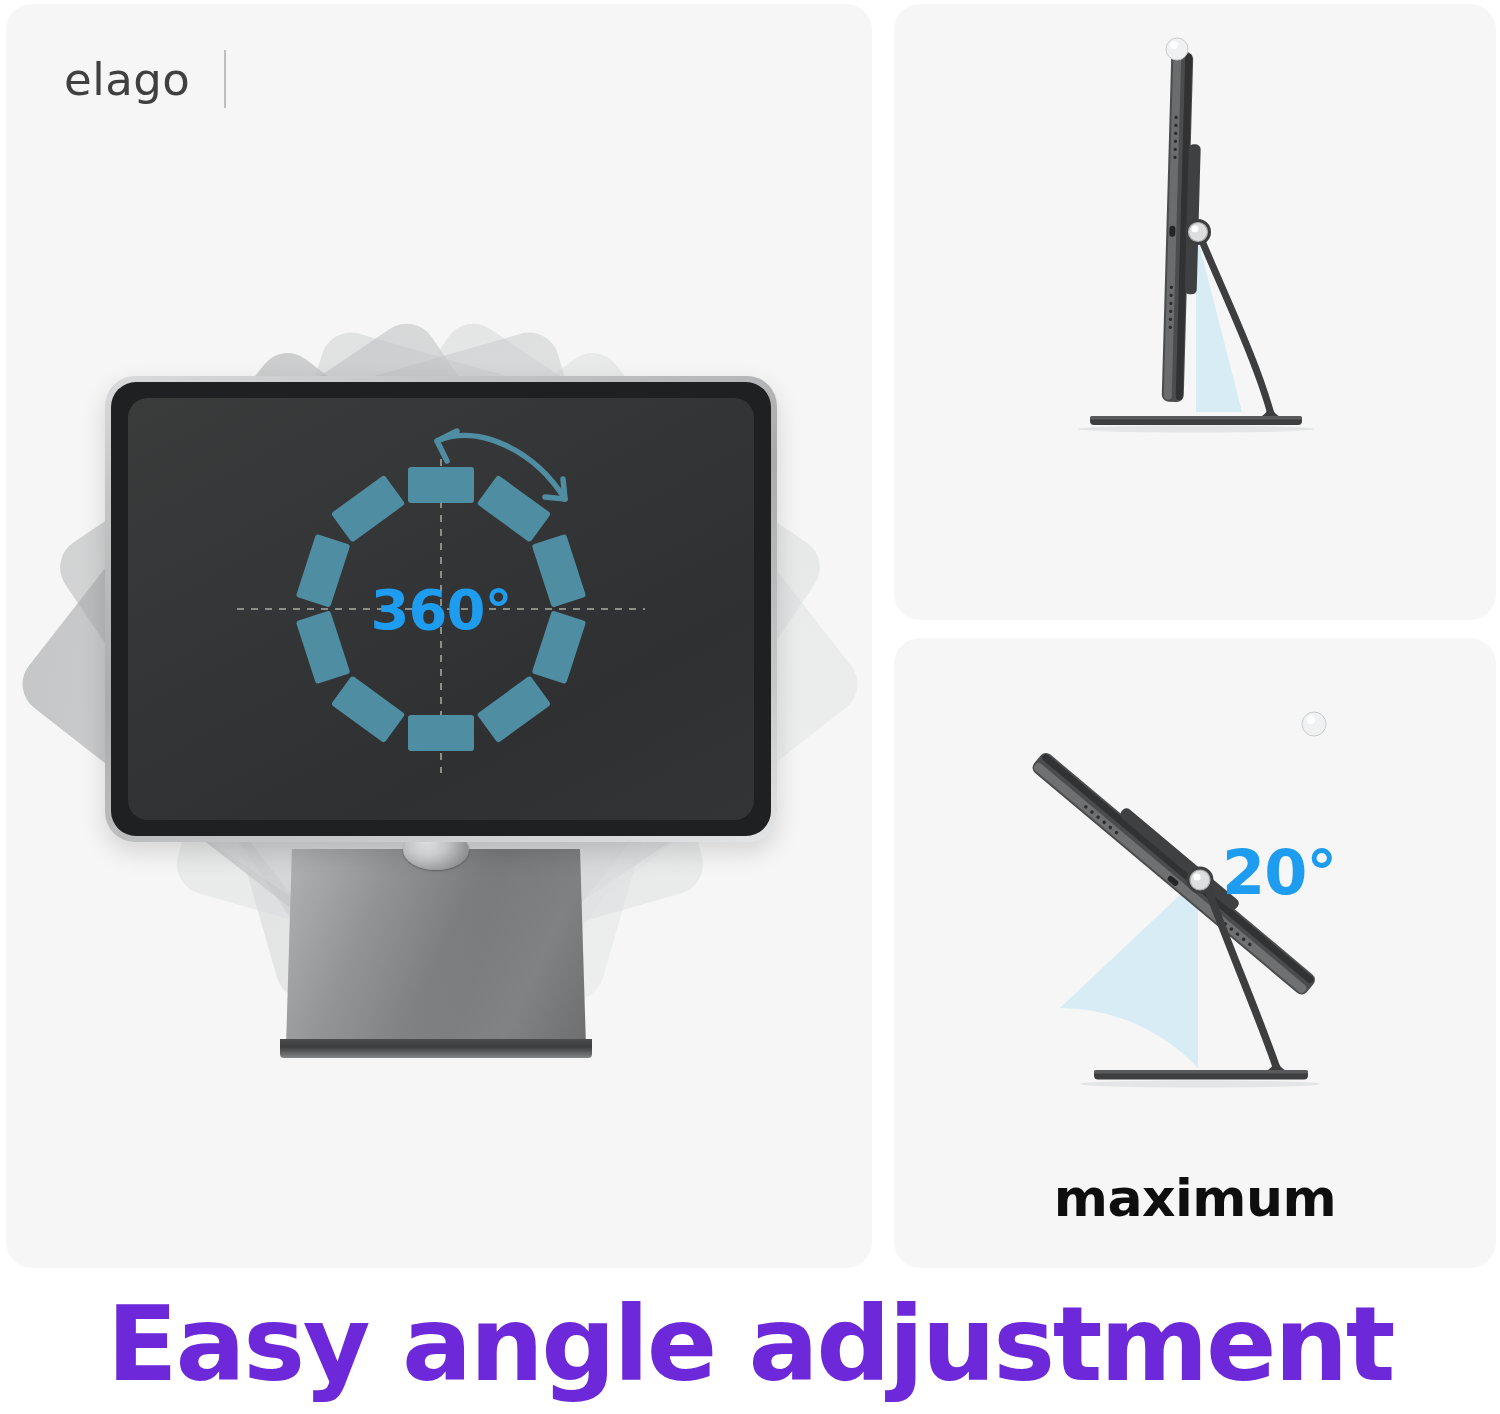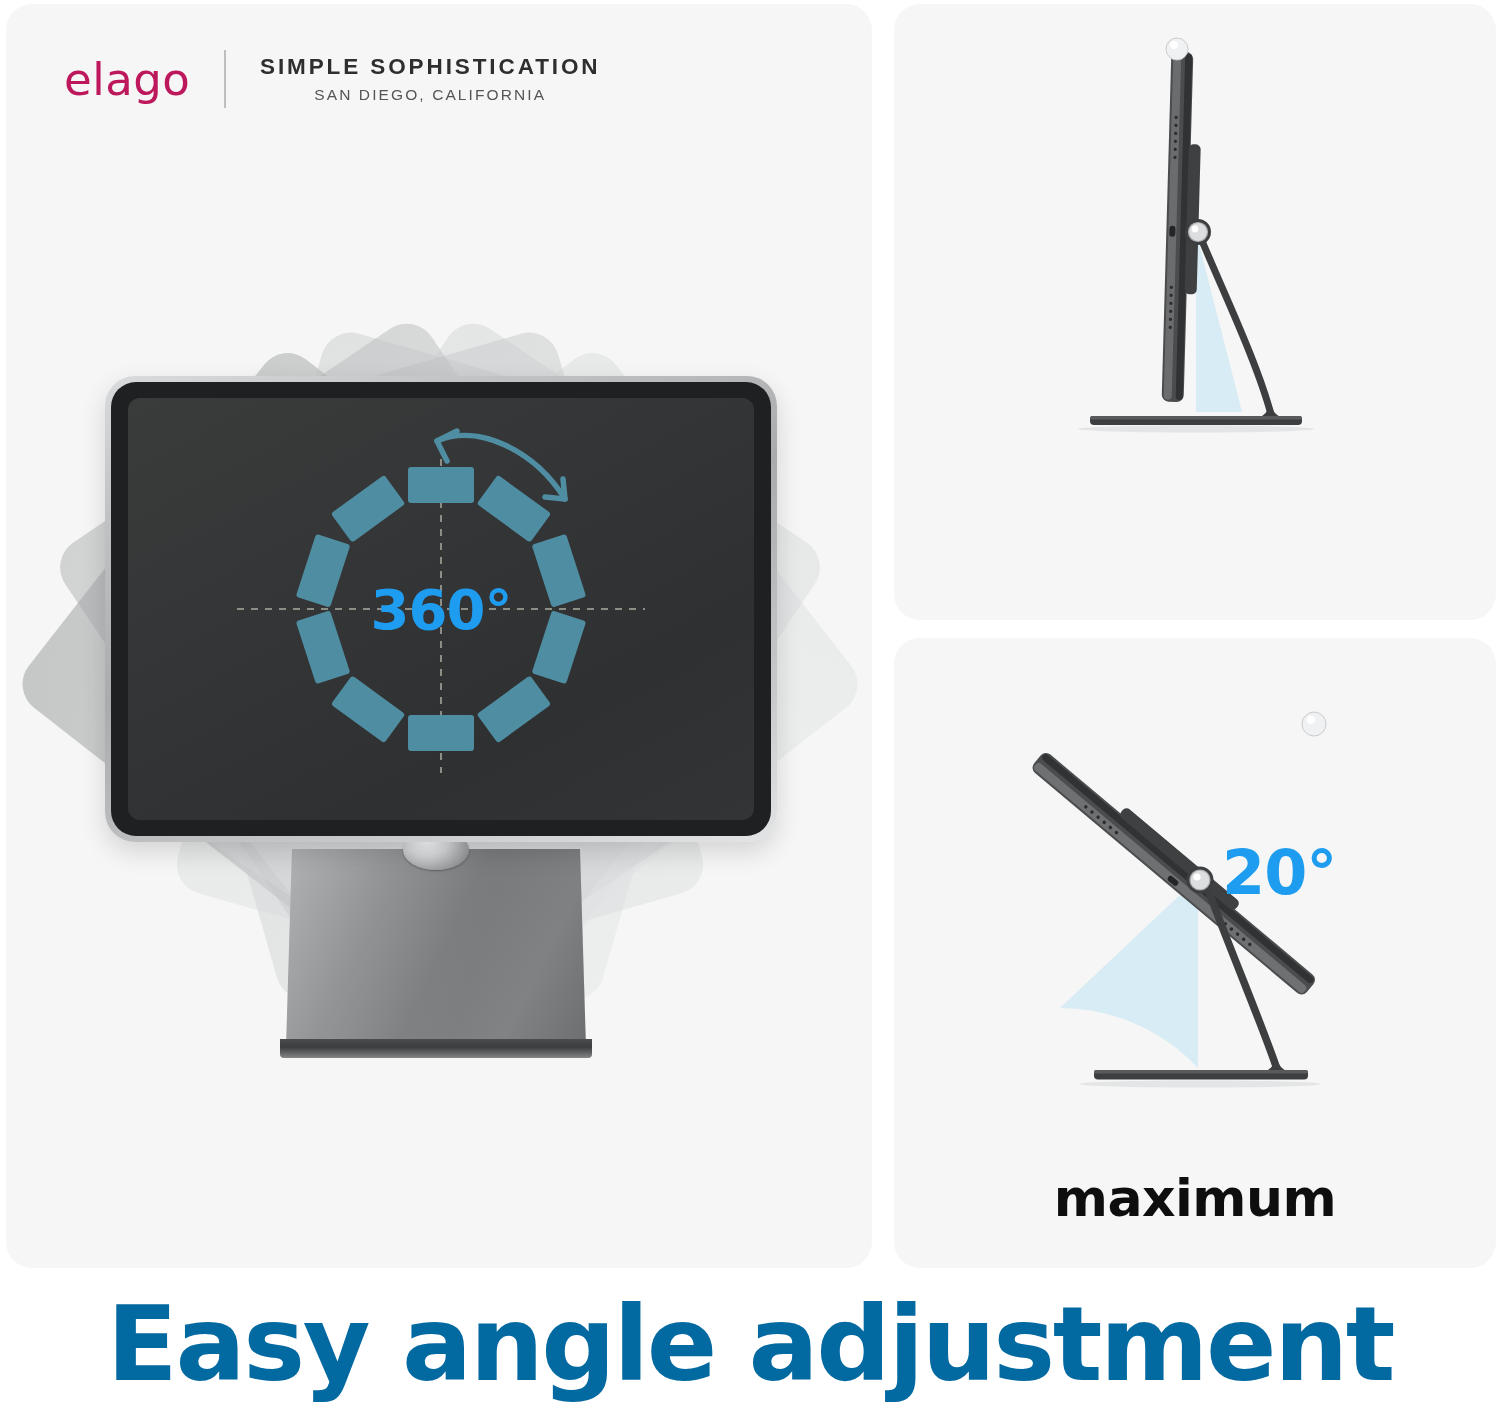--- a/index.html
+++ b/index.html
@@ -32,21 +32,21 @@
     left: 58px;
     top: 42px;
     display: flex;
     align-items: center;
     height: 66px;
   }
   #brand-logo {
     font-family: "DejaVu Sans", sans-serif;
     font-size: 45px;
     font-weight: 400;
-    color: #be185d;
+    color: #404040;
     letter-spacing: 0.5px;
     line-height: 1;
     padding-right: 34px;
   }
   #brand-divider {
     width: 1.6px;
     height: 58px;
     background: #bfbfbf;
   }
   #brand-text { padding-left: 34px; }
@@ -133,21 +133,21 @@
   #tablet-bezel {
     width: 100%; height: 100%;
     border-radius: 25px;
     background: #1f2022;
     padding: 16px 17px;
     box-sizing: border-box;
   }
   #tablet-screen {
     position: relative;
     width: 100%; height: 100%;
-    border-radius: 12px;
+    border-radius: 20px;
     background: linear-gradient(152deg,#3a3b3b 0%,#343536 40%,#2f3031 72%,#333435 100%);
     overflow: hidden;
   }
 
   
   #dial {
     position: absolute;
     left: 50%; top: 50%;
     transform: translate(-50%,-50%);
     width: 320px; height: 320px;
@@ -241,37 +241,33 @@
   
   #headline {
     position: absolute;
     left: 0;
     top: 1288px;
     width: 1500px;
     text-align: center;
     font-family: "DejaVu Sans", sans-serif;
     font-size: 104px;
     font-weight: bold;
-    color: #0369a1;
+    color: #6d28d9;
     letter-spacing: -2.4px;
     line-height: 1.08;
   }
 </style>
 </head>
 <body>
 
 <div class="card" id="card-rotation">
 
   <div id="brand">
     <div id="brand-logo">elago</div>
     <div id="brand-divider"></div>
-    <div id="brand-text">
-      <div id="brand-tagline">SIMPLE SOPHISTICATION</div>
-      <div id="brand-location">SAN DIEGO, CALIFORNIA</div>
-    </div>
   </div>
 
   <div id="rotation-scene">
 
     <div class="ghost-tablet" style="transform: rotate(-52deg); background: linear-gradient(150deg, rgba(150,152,154,0.50), rgba(186,188,190,0.42));"></div>
     <div class="ghost-tablet" style="transform: rotate(-34deg); background: linear-gradient(150deg, rgba(163,165,167,0.44), rgba(199,201,203,0.38));"></div>
     <div class="ghost-tablet" style="transform: rotate(-16deg); background: linear-gradient(150deg, rgba(176,178,180,0.40), rgba(212,214,216,0.34));"></div>
     <div class="ghost-tablet" style="transform: rotate(16deg); background: linear-gradient(150deg, rgba(190,192,194,0.38), rgba(220,222,224,0.32));"></div>
     <div class="ghost-tablet" style="transform: rotate(34deg); background: linear-gradient(150deg, rgba(198,200,202,0.36), rgba(226,228,230,0.30));"></div>
     <div class="ghost-tablet" style="transform: rotate(52deg); background: linear-gradient(150deg, rgba(206,208,210,0.34), rgba(232,234,236,0.28));"></div>

